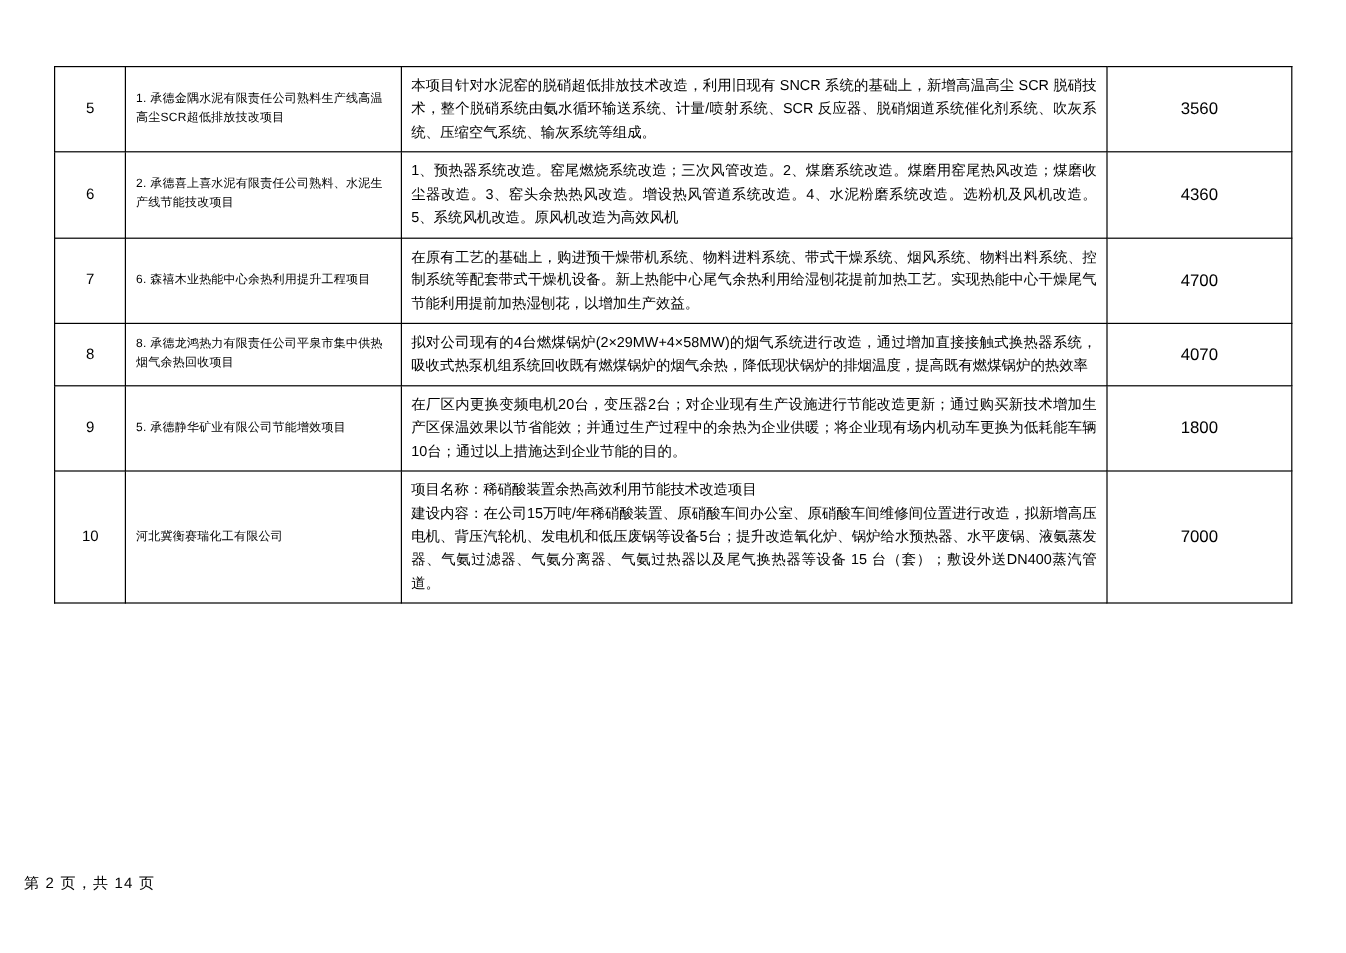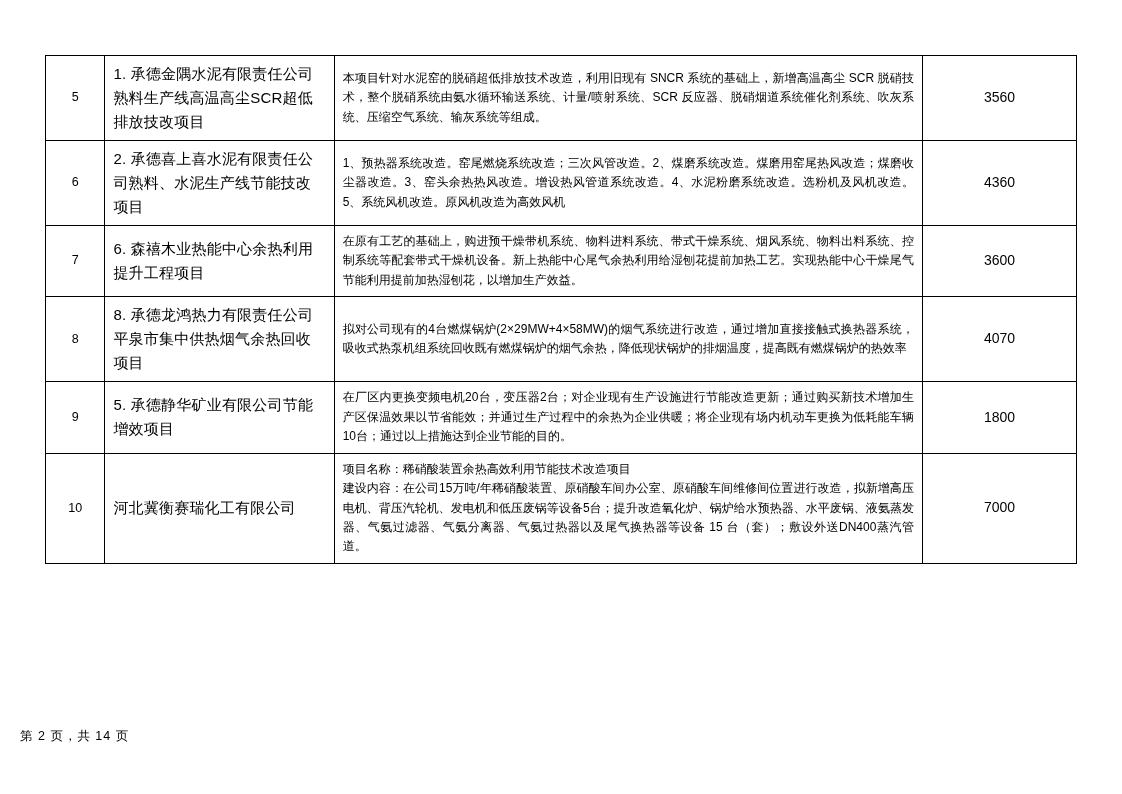--- a/index.html
+++ b/index.html
@@ -40,21 +40,21 @@
   }
   td.col-index {
     width: 32px;
     text-align: center;
     vertical-align: middle;
     font-size: 12.5px;
   }
   td.col-name {
     width: 172px;
     vertical-align: middle;
-    font-size: 15px;
+    font-size: 10px;
     line-height: 1.6;
     letter-spacing: 0.2px;
   }
   td.col-content {
     width: 468px;
     vertical-align: middle;
     text-align: justify;
     text-justify: inter-ideograph;
     font-size: 12px;
     line-height: 1.62;
@@ -92,21 +92,21 @@
       <tr>
         <td class="col-index">6</td>
         <td class="col-name">2. 承德喜上喜水泥有限责任公司熟料、水泥生产线节能技改项目</td>
         <td class="col-content">1、预热器系统改造。窑尾燃烧系统改造；三次风管改造。2、煤磨系统改造。煤磨用窑尾热风改造；煤磨收尘器改造。3、窑头余热热风改造。增设热风管道系统改造。4、水泥粉磨系统改造。选粉机及风机改造。5、系统风机改造。原风机改造为高效风机</td>
         <td class="col-amount">4360</td>
       </tr>
       <tr>
         <td class="col-index">7</td>
         <td class="col-name">6. 森禧木业热能中心余热利用提升工程项目</td>
         <td class="col-content">在原有工艺的基础上，购进预干燥带机系统、物料进料系统、带式干燥系统、烟风系统、物料出料系统、控制系统等配套带式干燥机设备。新上热能中心尾气余热利用给湿刨花提前加热工艺。实现热能中心干燥尾气节能利用提前加热湿刨花，以增加生产效益。</td>
-        <td class="col-amount">3600</td>
+        <td class="col-amount">4700</td>
       </tr>
       <tr>
         <td class="col-index">8</td>
         <td class="col-name">8. 承德龙鸿热力有限责任公司平泉市集中供热烟气余热回收项目</td>
         <td class="col-content">拟对公司现有的4台燃煤锅炉(2×29MW+4×58MW)的烟气系统进行改造，通过增加直接接触式换热器系统，吸收式热泵机组系统回收既有燃煤锅炉的烟气余热，降低现状锅炉的排烟温度，提高既有燃煤锅炉的热效率</td>
         <td class="col-amount">4070</td>
       </tr>
       <tr>
         <td class="col-index">9</td>
         <td class="col-name">5. 承德静华矿业有限公司节能增效项目</td>

